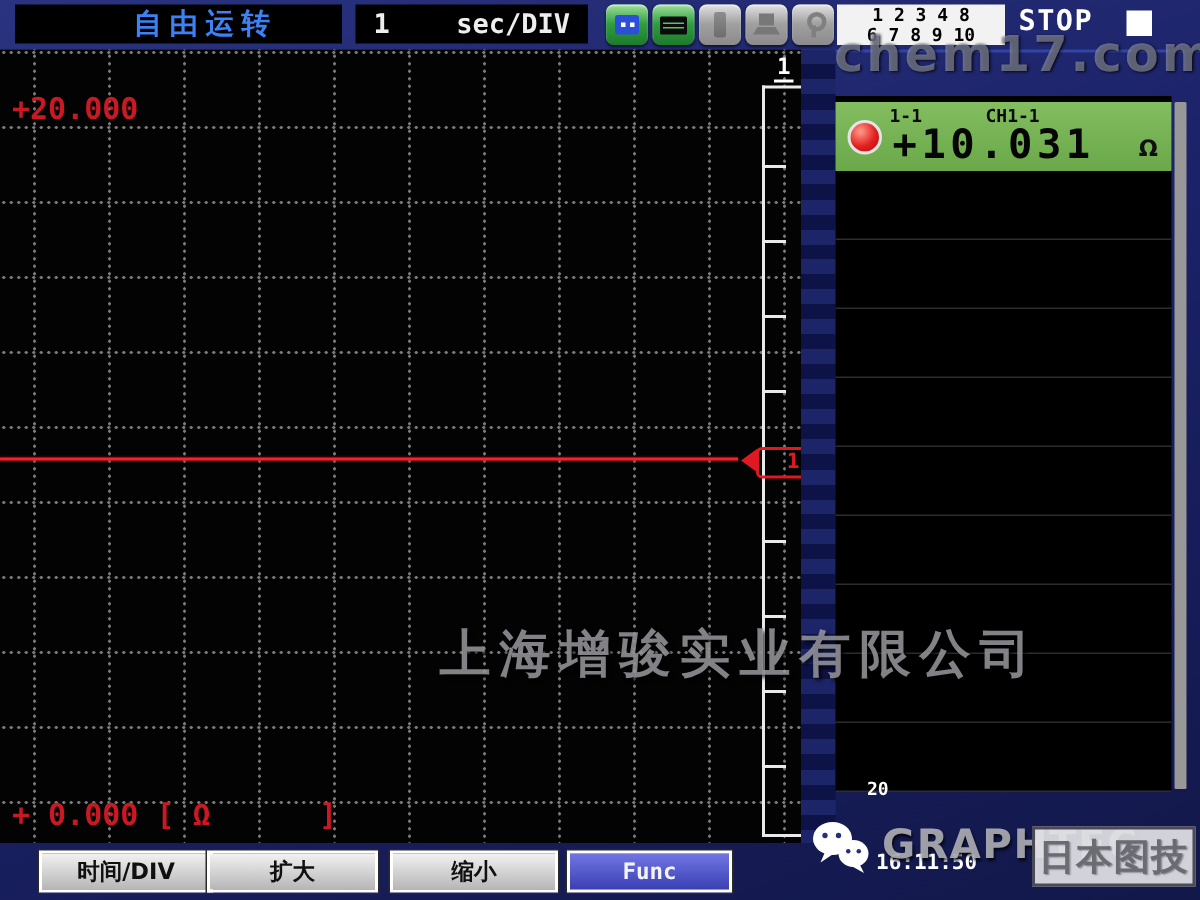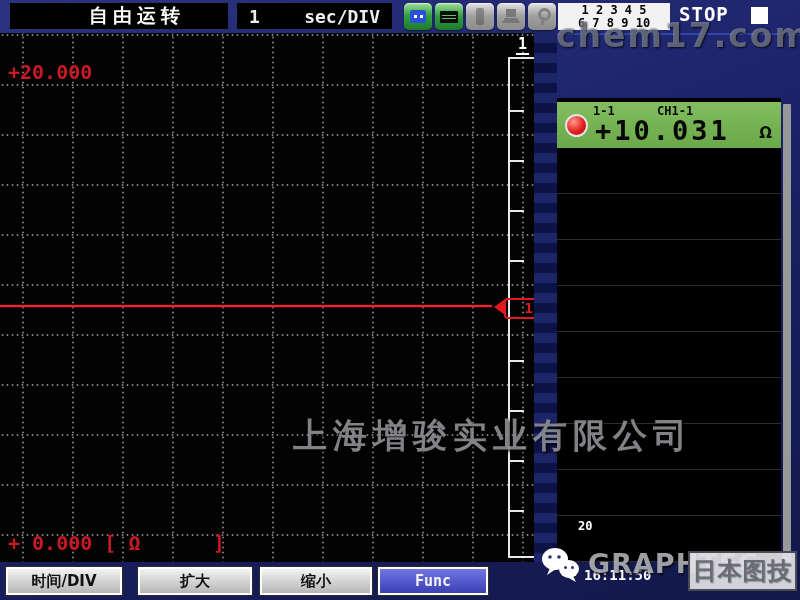--- a/index.html
+++ b/index.html
@@ -5,21 +5,21 @@
   html,body{margin:0;padding:0;background:#000;}
   #screen{position:relative;width:800px;height:600px;overflow:hidden;
     background:linear-gradient(160deg,#2a337f 0%,#1b2268 45%,#121849 100%);
     font-family:"DejaVu Sans Mono","Liberation Mono",monospace;}
   .pre{white-space:pre;}
 
   
   #topbar{position:absolute;left:0;top:0;width:800px;height:33px;border-bottom:2px solid #3244a8;}
   .blackbox{position:absolute;top:3px;height:26px;background:#000;display:flex;align-items:center;}
   #mode-box{left:10px;width:218px;justify-content:center;}
-  #mode-box span{color:#ffffff;font-size:19px;font-weight:bold;letter-spacing:5px;font-family:"DejaVu Sans",sans-serif;margin-left:36px;}
+  #mode-box span{color:#3b82f6;font-size:19px;font-weight:bold;letter-spacing:5px;font-family:"DejaVu Sans",sans-serif;margin-left:36px;}
   #tb-box{left:237px;width:155px;justify-content:space-between;padding:0 12px;box-sizing:border-box;color:#eee;font-size:18px;font-weight:bold;}
   #icon-strip{position:absolute;left:404px;top:3px;display:flex;gap:3px;}
   .icon-tile{width:28px;height:27px;border-radius:5px;position:relative;
     box-shadow:inset 0 1px 1px rgba(255,255,255,.55),0 1px 2px rgba(0,0,0,.6);}
   .icon-tile.on{background:linear-gradient(#9fe09b,#2f9e3f 48%,#1d7a2c);}
   .icon-tile.off{background:linear-gradient(#e2e2e2,#a0a0a0 48%,#8b8b8b);}
   .glyph{position:absolute;}
   .sd-body{left:6px;top:7px;width:16px;height:13px;background:#2b4fd8;border-radius:2px;}
   .sd-dots{left:10px;top:12px;width:3px;height:3px;background:#fff;box-shadow:6px 0 0 #fff;}
   .scr-body{left:5px;top:8px;width:18px;height:12px;background:#0b0b0b;border-radius:1px;}
@@ -57,39 +57,39 @@
 
   
   #divider{position:absolute;left:534px;top:33px;width:23px;height:529px;
     background:repeating-linear-gradient(180deg,#1d2569 0 10px,#0e1347 10px 20px);}
 
   
   #rightcol{position:absolute;left:557px;top:33px;width:243px;height:529px;}
   #sample-row{position:absolute;left:0;top:0;width:243px;height:30px;background:#090d2c;
     display:flex;align-items:center;justify-content:space-between;padding:0 12px 0 4px;box-sizing:border-box;
     color:#f2f2f2;font-size:17px;font-weight:bold;}
-  #listwrap{position:absolute;left:0;top:31px;width:243px;height:498px;display:flex;align-items:flex-end;}
+  #listwrap{position:absolute;left:0;top:31px;width:243px;height:498px;display:flex;align-items:flex-start;}
   #chlist{width:224px;height:464px;background:#000;}
   #scrollbar{width:8px;height:458px;margin:4px 0 0 2px;background:#989898;border-radius:1px;}
   #ch-green{position:relative;margin-top:4px;height:46px;background:linear-gradient(#83bd60,#6aa849);}
   #led{position:absolute;left:8px;top:12px;width:19px;height:19px;border-radius:50%;border:2px solid #e4e4e4;
     background:radial-gradient(circle at 35% 30%,#ff9c8c,#e32020 55%,#a90e0e);}
   #ch-id{position:absolute;left:36px;top:2px;color:#0a0a0a;font-size:12px;font-weight:bold;}
   #ch-name{position:absolute;left:100px;top:2px;color:#0a0a0a;font-size:12px;font-weight:bold;}
   #ch-val{position:absolute;left:38px;top:13px;color:#050505;font-size:27px;font-weight:bold;letter-spacing:3px;}
   #ch-unit{position:absolute;right:9px;top:22px;color:#101010;font-size:15px;font-weight:bold;font-family:"DejaVu Sans",sans-serif;}
   .ch-row{height:45px;border-bottom:1px solid #2d2d2d;}
 
   
   #toolbar{position:absolute;left:0;top:562px;width:800px;height:38px;}
   .btn{position:absolute;top:5px;height:28px;display:flex;align-items:center;justify-content:center;
     background:linear-gradient(#f2f2f2,#b6b6b6);border:2px solid #fff;box-shadow:0 0 0 1px #2a2a2a;
     color:#101010;font-size:15px;font-weight:bold;font-family:"DejaVu Sans",sans-serif;box-sizing:border-box;cursor:pointer;}
   .btn.func{background:linear-gradient(#7276e4,#3a3fb2);color:#f4f4f4;font-family:"DejaVu Sans Mono",monospace;}
-  #btn-0{left:6px;width:116px;} #btn-1{left:138px;width:114px;}
+  #btn-0{left:26px;width:116px;} #btn-1{left:138px;width:114px;}
   #btn-2{left:260px;width:112px;} #btn-3{left:378px;width:110px;}
 
   
   #wechat{position:absolute;left:540px;top:545px;width:42px;height:40px;}
   #foot-date{position:absolute;left:578px;top:519px;color:#fff;font-size:12px;font-weight:bold;}
   #foot-time{position:absolute;left:584px;top:567px;color:#fff;font-size:14px;font-weight:bold;}
 
   
   .wm{pointer-events:none;z-index:60;}
   #wm-top{position:absolute;left:556px;top:16px;font-size:33px;font-weight:bold;letter-spacing:2px;
@@ -131,21 +131,21 @@
       <div class="icon-tile off">
         <div class="glyph pc-top"></div>
         <div class="glyph pc-base"></div>
       </div>
       <div class="icon-tile off">
         <div class="glyph key-ring"></div>
         <div class="glyph key-stem"></div>
       </div>
     </div>
     <div id="num-box">
-      <div class="pre">1 2 3 4 5</div>
+      <div class="pre">1 2 3 4 8</div>
       <div class="pre">6 7 8 9 10</div>
     </div>
     <div id="stop-label">STOP</div>
     <div id="stop-square"></div>
   </div>
 
   <div id="plot">
     <div id="lbl-top">+20.000</div>
     <div id="lbl-bottom" class="pre">+ 0.000 [ Ω      ]</div>
     <div id="trace"></div>

